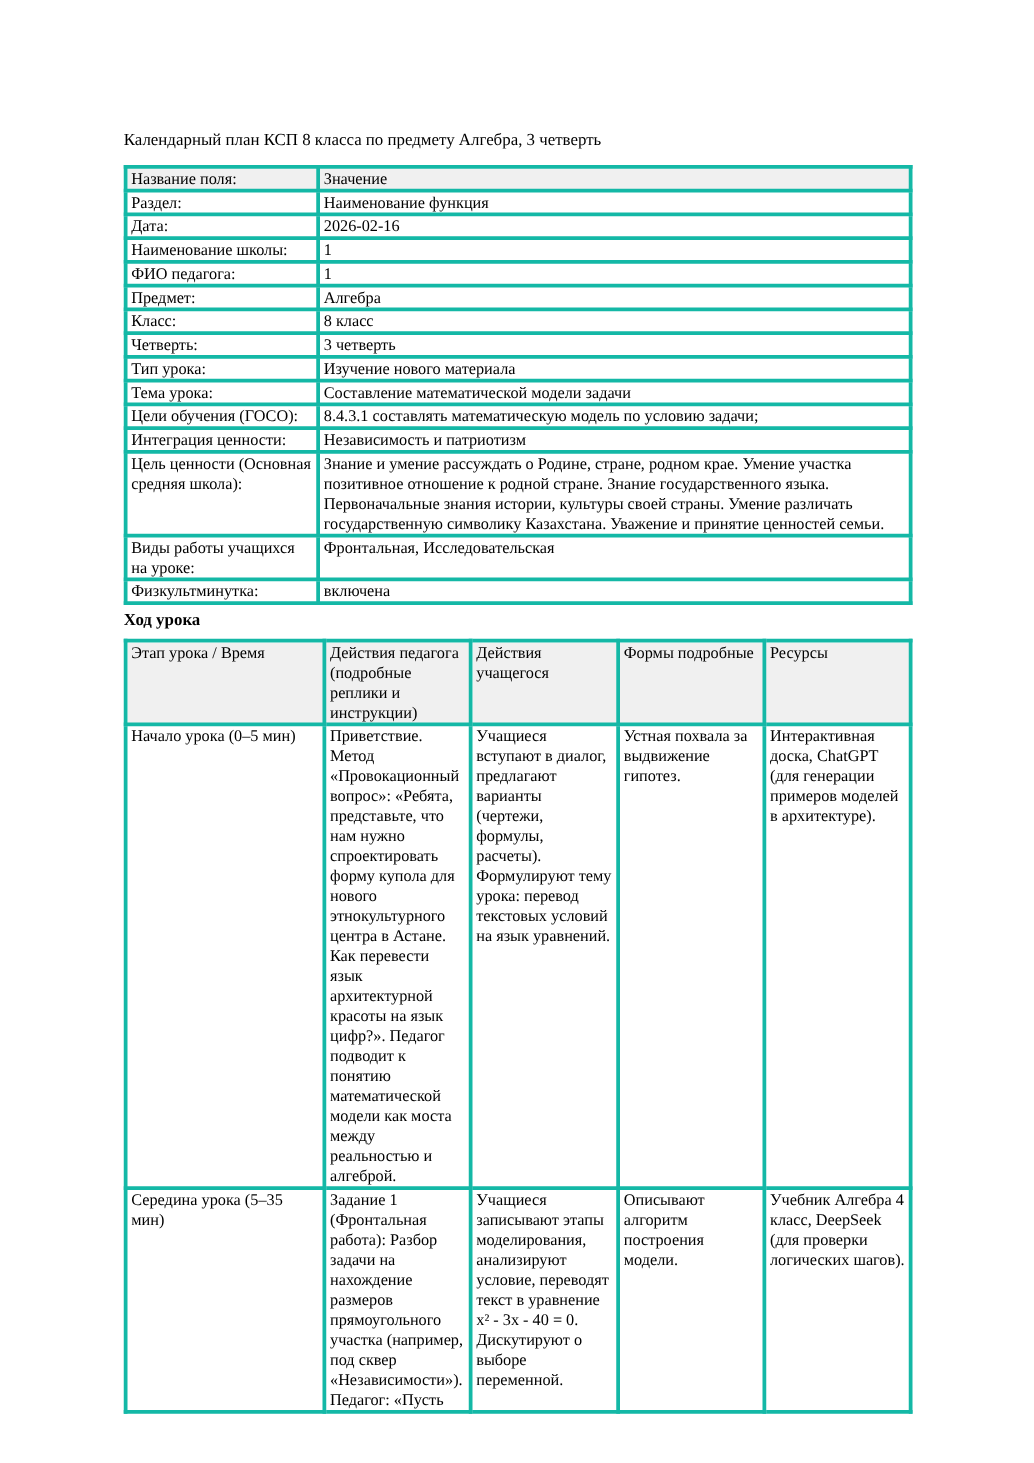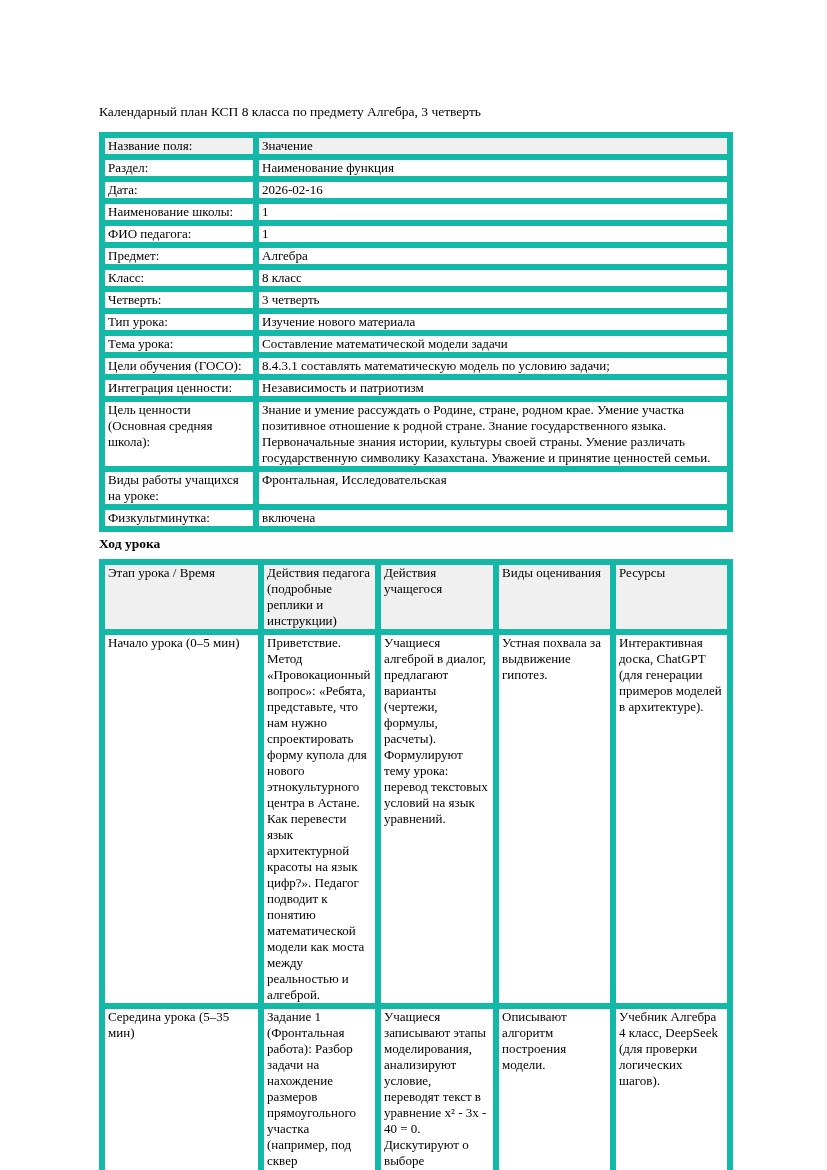--- a/index.html
+++ b/index.html
@@ -28,21 +28,21 @@
     font-weight: normal;
   }
   table.doc-table {
     border-collapse: collapse;
     table-layout: fixed;
     width: 628px;
     font-size: 13px;
     line-height: 16px;
   }
   table.doc-table td {
-    border: 6px solid #14b8a6;
+    border: 3px solid #14b8a6;
     padding: 0 3px;
     vertical-align: top;
     text-align: left;
     overflow: hidden;
     font-family: Liberation Serif, serif;
   }
   tr.hdr td {
     background: #f0f0f0;
   }
   .flow-heading {
@@ -140,27 +140,27 @@
         <col style="width:117px">
         <col style="width:118px">
         <col style="width:117px">
         <col style="width:117px">
     </colgroup>
     <tbody>
       <tr class="hdr">
         <td>Этап урока / Время</td>
         <td>Действия педагога (подробные реплики и инструкции)</td>
         <td>Действия учащегося</td>
-        <td>Виды оценивания</td>
+        <td>Формы подробные</td>
         <td>Ресурсы</td>
       </tr>
       <tr>
         <td>Начало урока (0–5 мин)</td>
         <td>Приветствие. Метод «Провокационный вопрос»: «Ребята, представьте, что нам нужно спроектировать форму купола для нового этнокультурного центра в Астане. Как перевести язык архитектурной красоты на язык цифр?». Педагог подводит к понятию математической модели как моста между реальностью и алгеброй.</td>
-        <td>Учащиеся алгеброй в диалог, предлагают варианты (чертежи, формулы, расчеты). Формулируют тему урока: перевод текстовых условий на язык уравнений.</td>
+        <td>Учащиеся вступают в диалог, предлагают варианты (чертежи, формулы, расчеты). Формулируют тему урока: перевод текстовых условий на язык уравнений.</td>
         <td>Устная похвала за выдвижение гипотез.</td>
         <td>Интерактивная доска, ChatGPT (для генерации примеров моделей в архитектуре).</td>
       </tr>
       <tr>
         <td>
             <div class="clip2">Середина урока (5–35 мин)</div>
           </td>
         <td>
             <div class="clip2">Задание 1 (Фронтальная работа): Разбор задачи на нахождение размеров прямоугольного участка (например, под сквер «Независимости»). Педагог: «Пусть</div>
           </td>

